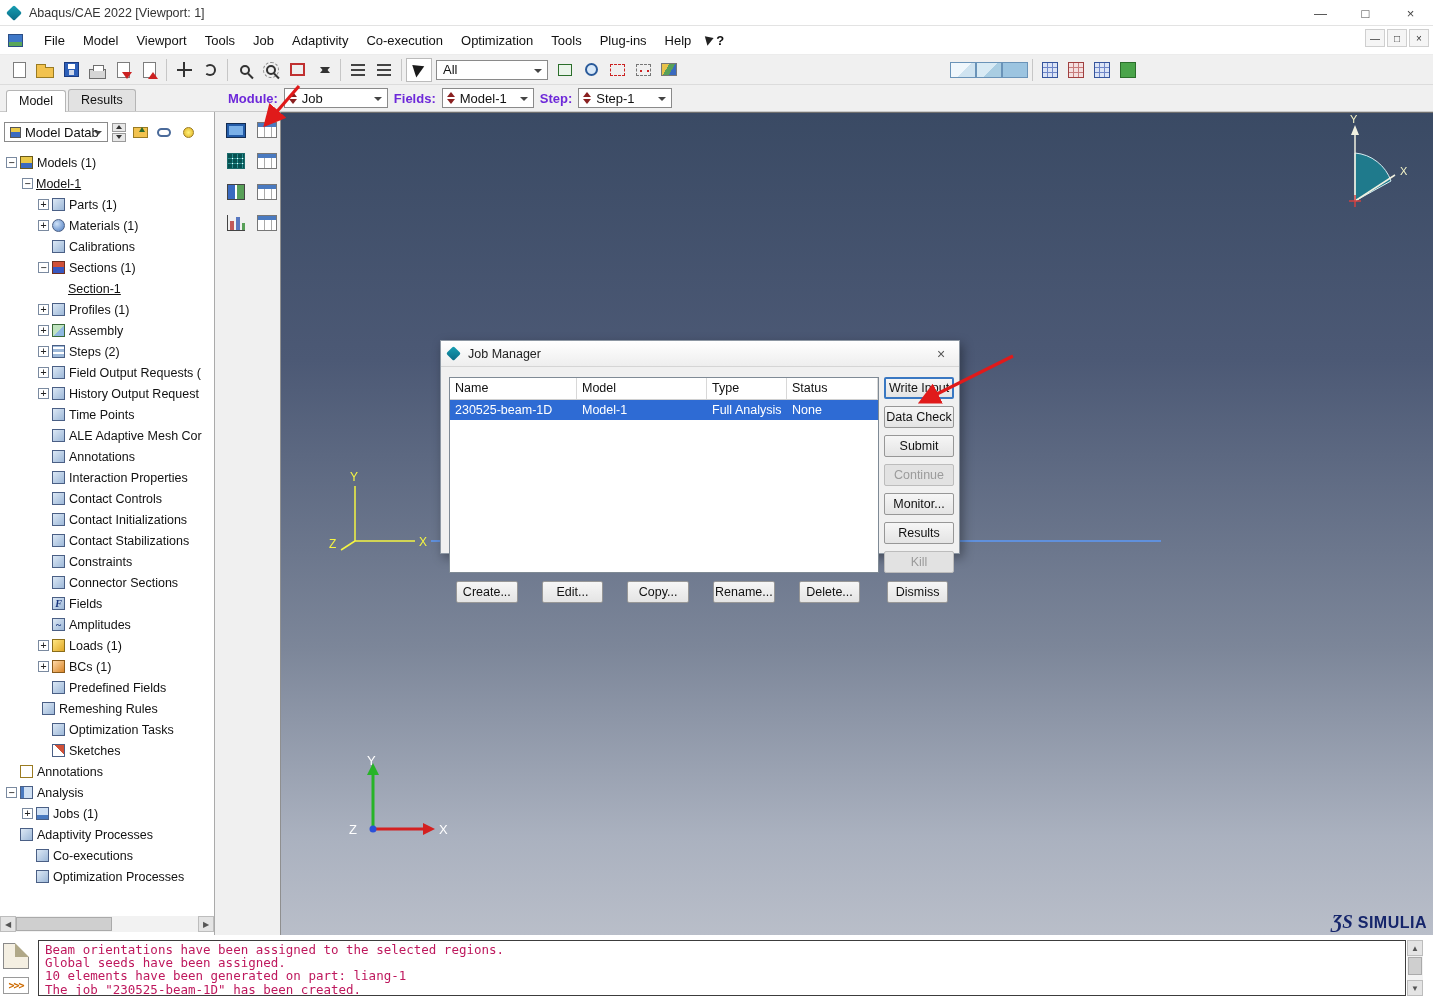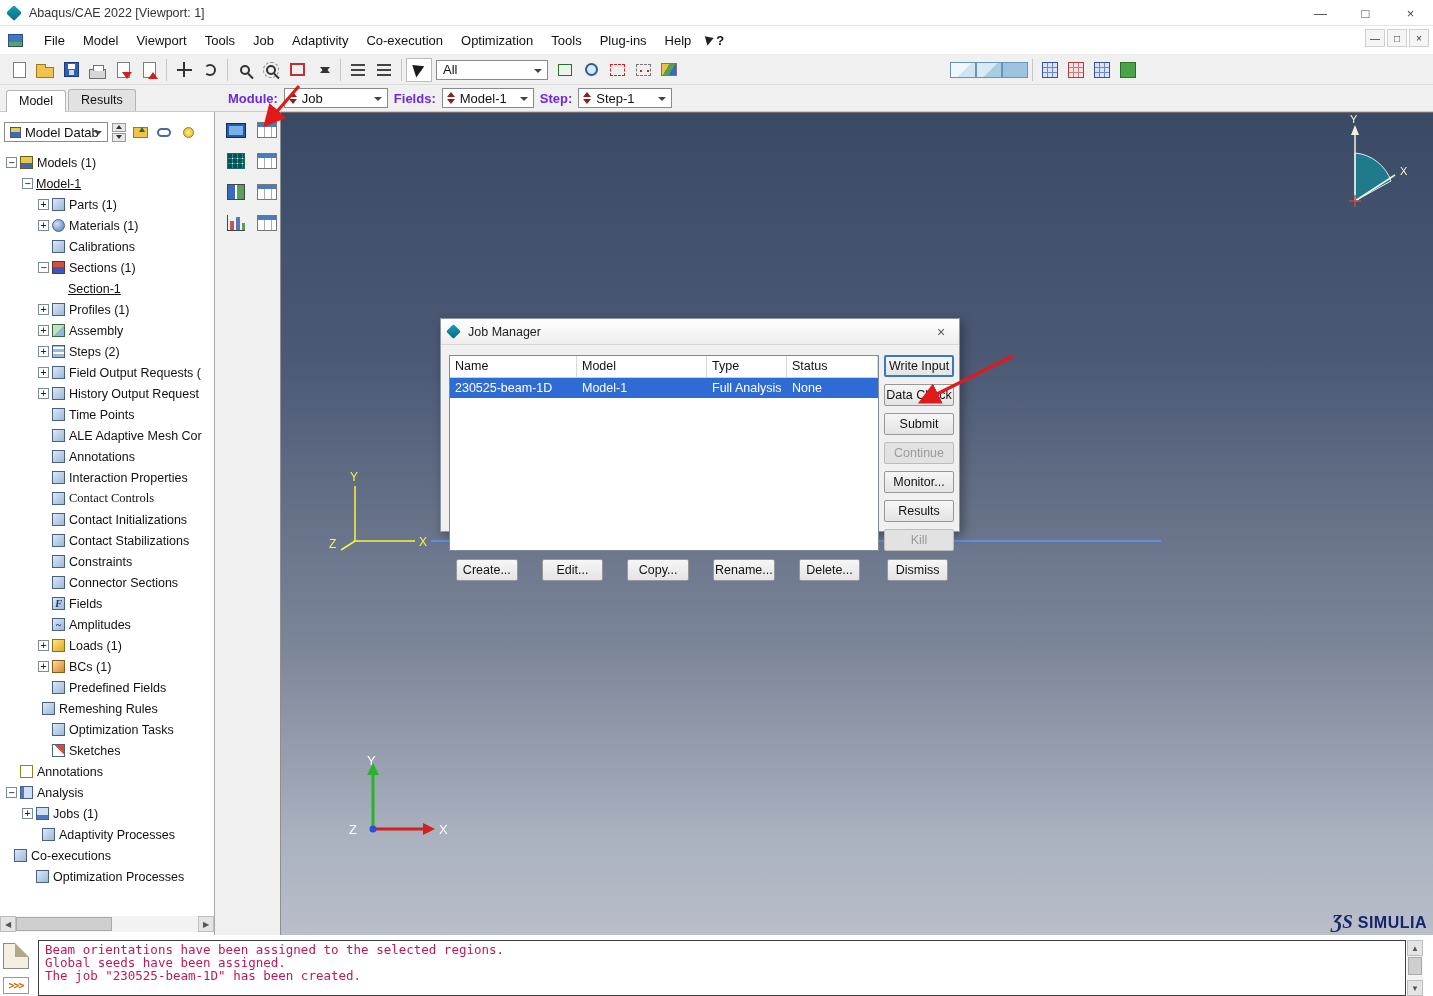--- a/index.html
+++ b/index.html
@@ -134,21 +134,21 @@
 .i-chart{width:18px;height:16px;border-left:1px solid #444;border-bottom:1px solid #444;background:linear-gradient(0deg,#c05858 0 60%,transparent 60%) 2px 100%/4px 100% no-repeat,linear-gradient(0deg,#5878c0 0 85%,transparent 85%) 8px 100%/4px 100% no-repeat,linear-gradient(0deg,#58a058 0 45%,transparent 45%) 14px 100%/4px 100% no-repeat}
 
 
 #viewport{left:281px;top:112px;width:1152px;height:823px;background:linear-gradient(180deg,#3a4a64 0%,#4c5975 30%,#7c8699 65%,#aab1bf 88%,#b9bec9 100%);border-top:1px solid #6e6e6e}
 #vpsvg{position:absolute;left:0;top:0}
 #simulia{position:absolute;right:6px;bottom:2px;color:#15256b;display:flex;align-items:baseline;gap:5px}
 #simulia .logo3ds{font:italic bold 19px "Liberation Serif",serif}
 #simulia .simname{font:bold 16px "Liberation Sans",sans-serif;letter-spacing:.5px}
 
 
-#jobmgr{left:440px;top:318px;width:520px;height:214px;background:#f0f0f0;border:1px solid #8d97a3;box-shadow:3px 4px 10px rgba(0,0,0,.35);z-index:10}
+#jobmgr{left:440px;top:340px;width:520px;height:214px;background:#f0f0f0;border:1px solid #8d97a3;box-shadow:3px 4px 10px rgba(0,0,0,.35);z-index:10}
 #jm-title{height:26px;background:linear-gradient(#fff,#eee);border-bottom:1px solid #d5d5d5;display:flex;align-items:center;padding:0 6px}
 #jm-icon{width:13px;height:13px;background:linear-gradient(135deg,#17a0b4,#0b6b86);transform:rotate(45deg) scale(.8);border-radius:2px;margin-right:8px}
 #jm-title-text{font-size:12.5px;color:#222}
 #jm-close{margin-left:auto;width:24px;height:20px;display:flex;align-items:center;justify-content:center;color:#555;font-size:14px}
 #jm-table{position:absolute;left:8px;top:36px;width:430px;height:196px;background:#fff;border:1px solid #7f8a95}
 #jm-head{display:flex;height:22px;border-bottom:1px solid #d0d0d0;font-weight:normal}
 #jm-head .jcell{border-right:1px solid #d8d8d8}
 .jcell{padding:3px 5px;overflow:hidden;white-space:nowrap;font-size:12.5px}
 .c0{width:127px}.c1{width:130px}.c2{width:80px}.c3{flex:1}
 .jrow{display:flex;height:20px;align-items:center}
@@ -440,21 +440,21 @@
         <div class="trow" style="padding-left: 38px;">
           <span class="expand-sp"></span>
           <span class="ti ti-interactions"></span>
           <span class="tlabel">Annotations</span>
         </div>
         <div class="trow" style="padding-left: 38px;">
           <span class="expand-sp"></span>
           <span class="ti ti-interaction-props"></span>
           <span class="tlabel">Interaction Properties</span>
         </div>
-        <div class="trow" style="padding-left: 38px; font-family: Liberation Serif, serif;">
+        <div class="trow" style="padding-left: 38px;">
           <span class="expand-sp"></span>
           <span class="ti ti-contact-controls"></span>
           <span class="tlabel">Contact Controls</span>
         </div>
         <div class="trow" style="padding-left: 38px;">
           <span class="expand-sp"></span>
           <span class="ti ti-contact-init"></span>
           <span class="tlabel">Contact Initializations</span>
         </div>
         <div class="trow" style="padding-left: 38px;">
@@ -520,26 +520,26 @@
         <div class="trow" style="padding-left: 6px;">
           <span class="expand">−</span>
           <span class="ti ti-analysis"></span>
           <span class="tlabel">Analysis</span>
         </div>
         <div class="trow" style="padding-left: 22px;">
           <span class="expand">+</span>
           <span class="ti ti-jobs"></span>
           <span class="tlabel">Jobs (1)</span>
         </div>
-        <div class="trow" style="padding-left: 6px; margin-left: 22px;">
+        <div class="trow" style="padding-left: 6px;">
           <span class="expand-sp"></span>
           <span class="ti ti-adaptivity-processes"></span>
           <span class="tlabel">Adaptivity Processes</span>
         </div>
-        <div class="trow" style="">
+        <div class="trow" style="padding-left: 22px;">
           <span class="expand-sp"></span>
           <span class="ti ti-co-executions"></span>
           <span class="tlabel">Co-executions</span>
         </div>
         <div class="trow" style="padding-left: 22px;">
           <span class="expand-sp"></span>
           <span class="ti ti-optimization-processes"></span>
           <span class="tlabel">Optimization Processes</span>
         </div>
       </div>
@@ -672,20 +672,21 @@
 
   <div id="messagebar" class="abs">
     <div id="msg-icons">
       <div class="i-note"></div>
       <div id="prompt-ic">&gt;&gt;&gt;</div>
     </div>
     <div id="msg-box">
       <div>
           <div class="mline">Beam orientations have been assigned to the selected regions.</div>
           <div class="mline">Global seeds have been assigned.</div>
+          <div class="mline">10 elements have been generated on part: liang-1</div>
           <div class="mline">The job "230525-beam-1D" has been created.</div>
         </div>
     </div>
     <div id="msg-vscroll">
       <div class="scr-btn">▲</div>
       <div id="msg-vtrack">
           <div id="msg-thumb"></div>
         </div>
       <div class="scr-btn">▼</div>
     </div>

